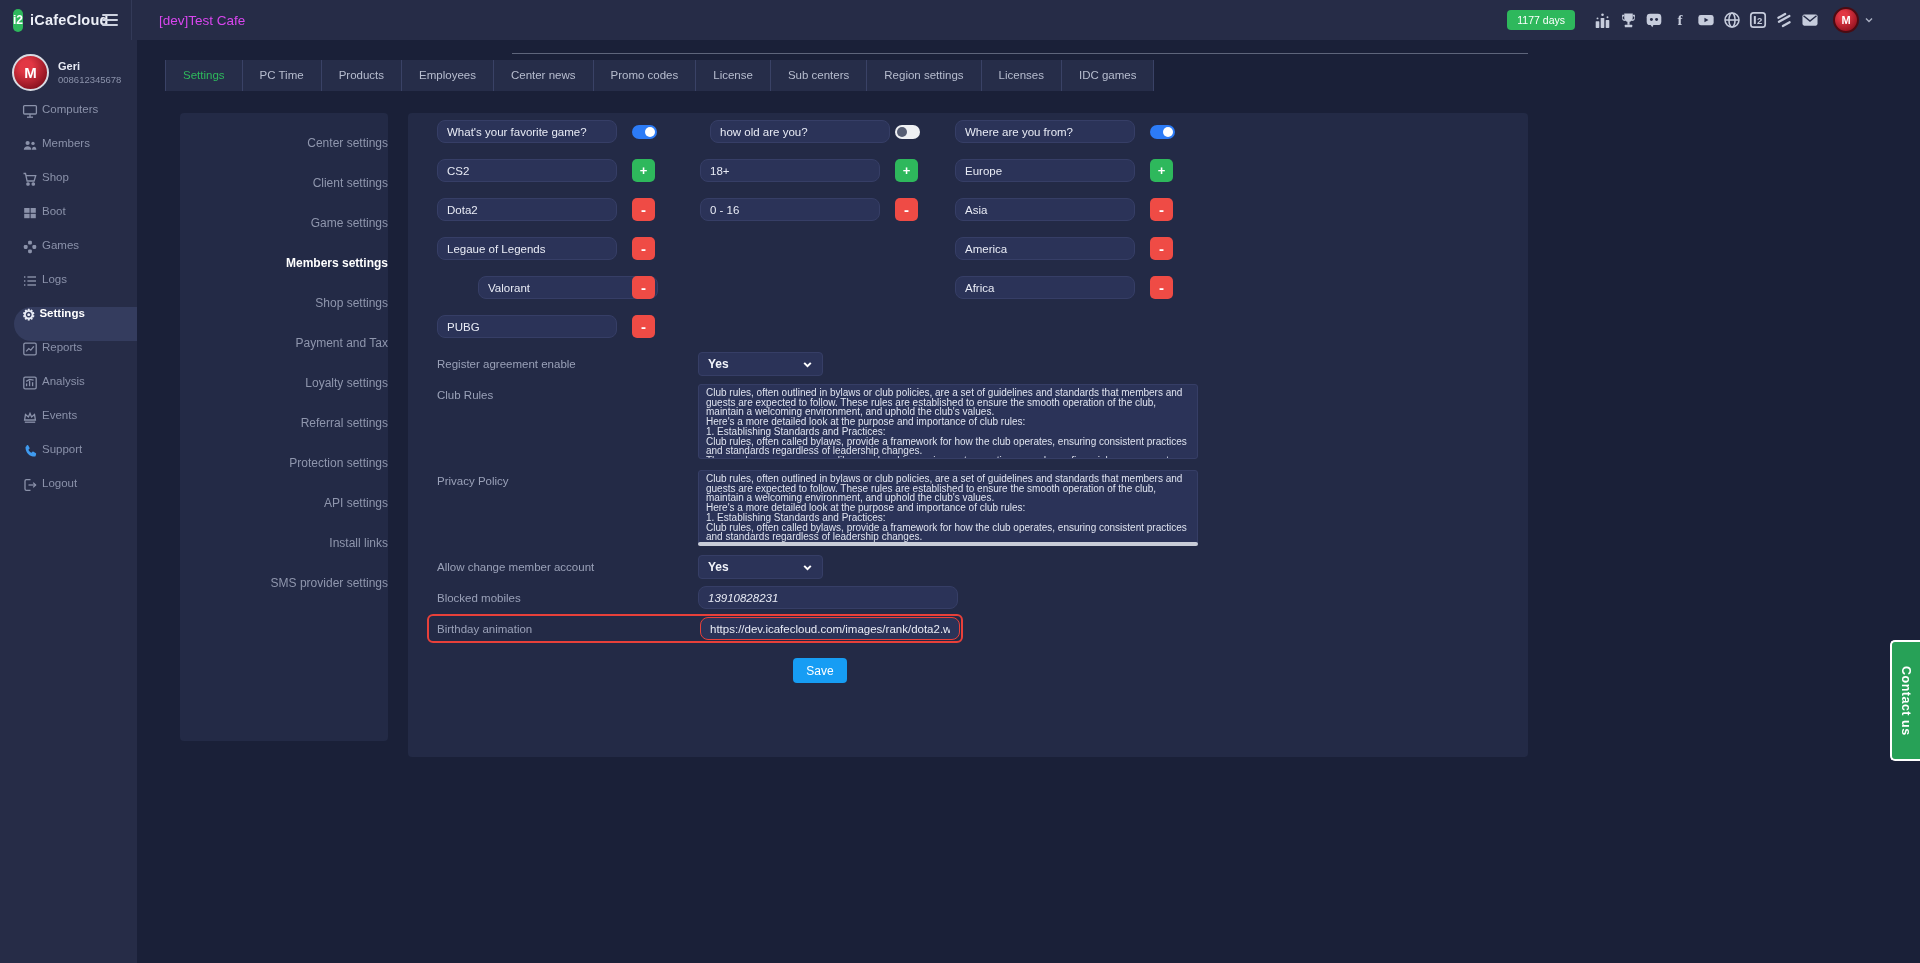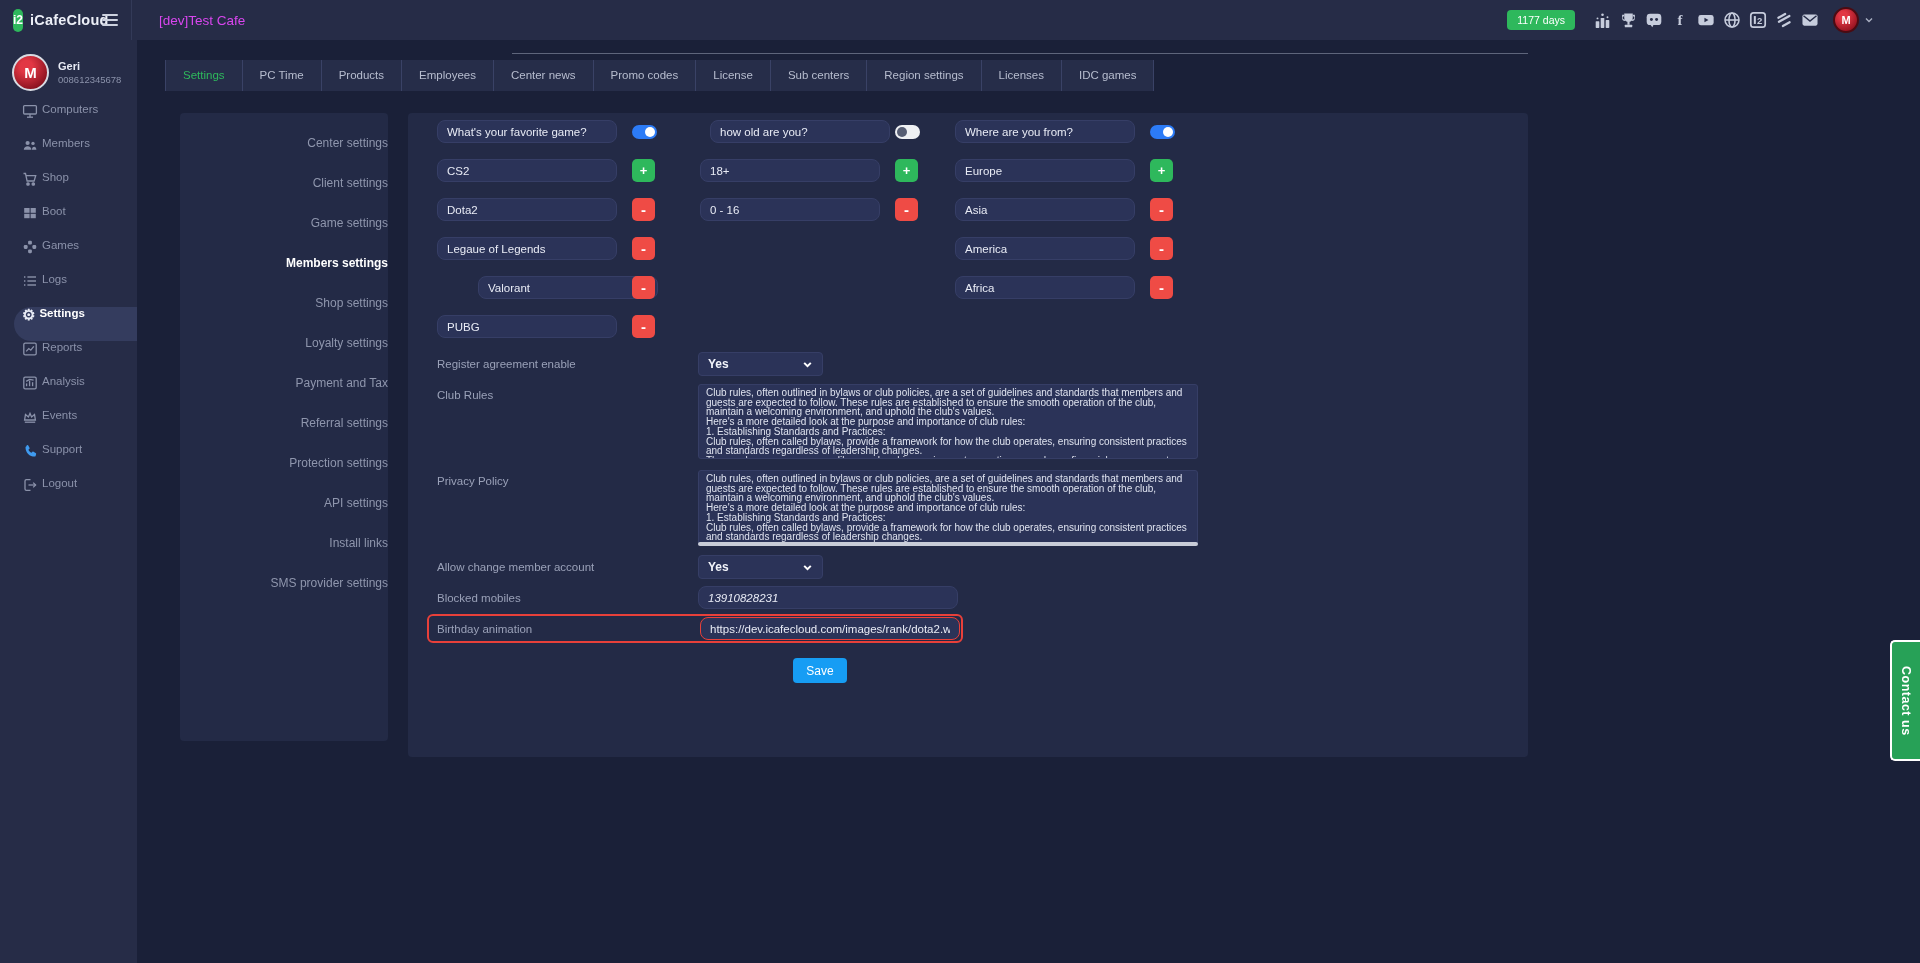--- a/index.html
+++ b/index.html
@@ -284,22 +284,22 @@
   <div class="tab">Licenses</div>
   <div class="tab">IDC games</div>
 </nav>
 
 <div class="subnav">
   <div class="subnav-item">Center settings</div>
   <div class="subnav-item">Client settings</div>
   <div class="subnav-item">Game settings</div>
   <div class="subnav-item active">Members settings</div>
   <div class="subnav-item">Shop settings</div>
+  <div class="subnav-item">Payment and Tax</div>
   <div class="subnav-item">Loyalty settings</div>
-  <div class="subnav-item">Payment and Tax</div>
   <div class="subnav-item">Referral settings</div>
   <div class="subnav-item">Protection settings</div>
   <div class="subnav-item">API settings</div>
   <div class="subnav-item">Install links</div>
   <div class="subnav-item">SMS provider settings</div>
 </div>
 
 <section class="content">
 
   <input class="fi" style="left: 29px; top: 7px;" value="What's your favorite game?">

